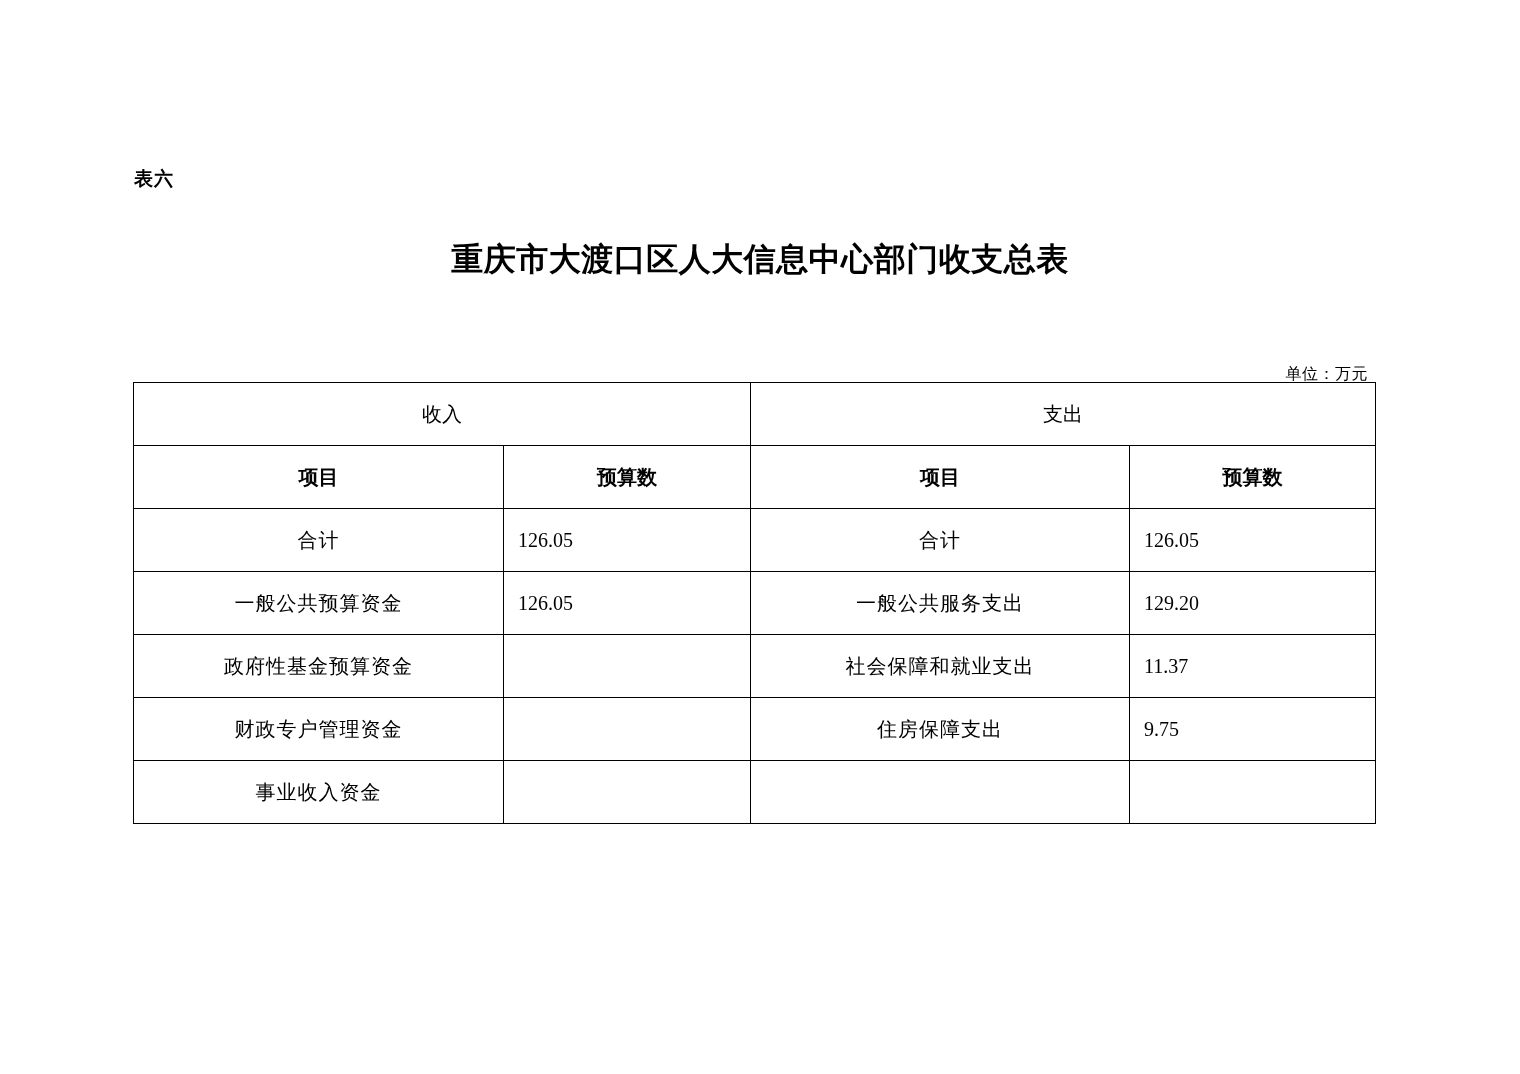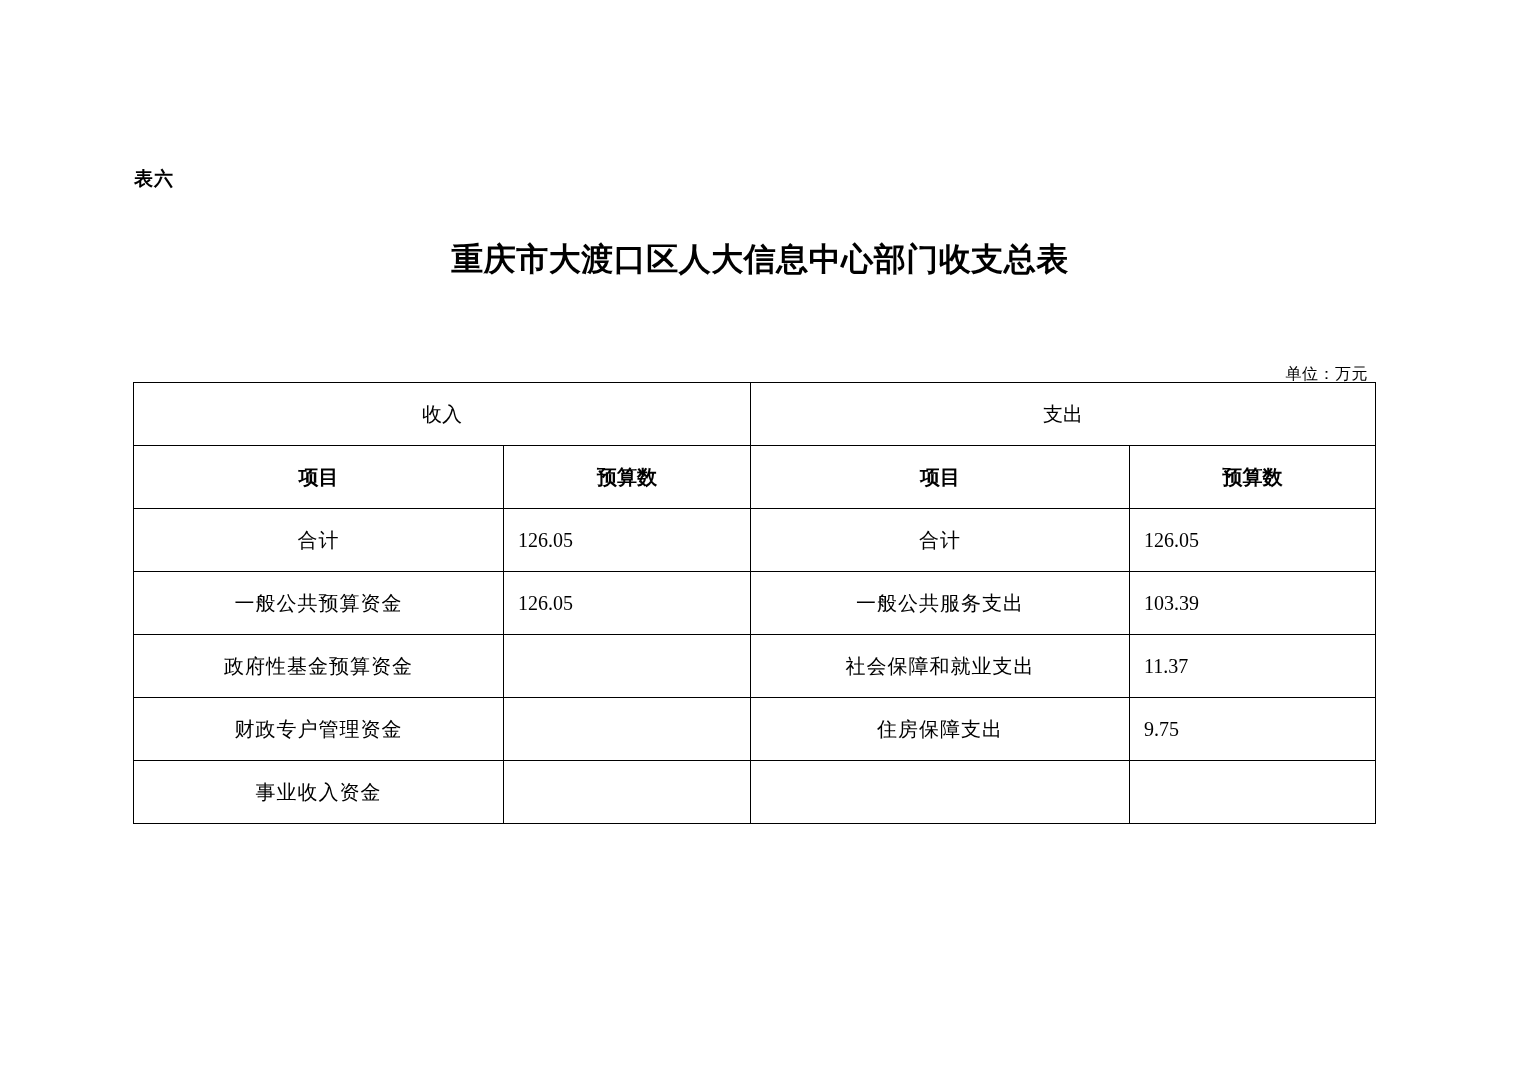--- a/index.html
+++ b/index.html
@@ -131,21 +131,21 @@
           <td class="center">合计</td>
           <td class="num">126.05</td>
           <td class="center">合计</td>
           <td class="num">126.05</td>
         </tr>
 
         <tr>
           <td class="txt">一般公共预算资金</td>
           <td class="num">126.05</td>
           <td class="txt">一般公共服务支出</td>
-          <td class="num">103.39</td>
+          <td class="num">129.20</td>
         </tr>
 
         <tr>
           <td class="txt">政府性基金预算资金</td>
           <td class="num"></td>
           <td class="txt">社会保障和就业支出</td>
           <td class="num">11.37</td>
         </tr>
 
 

